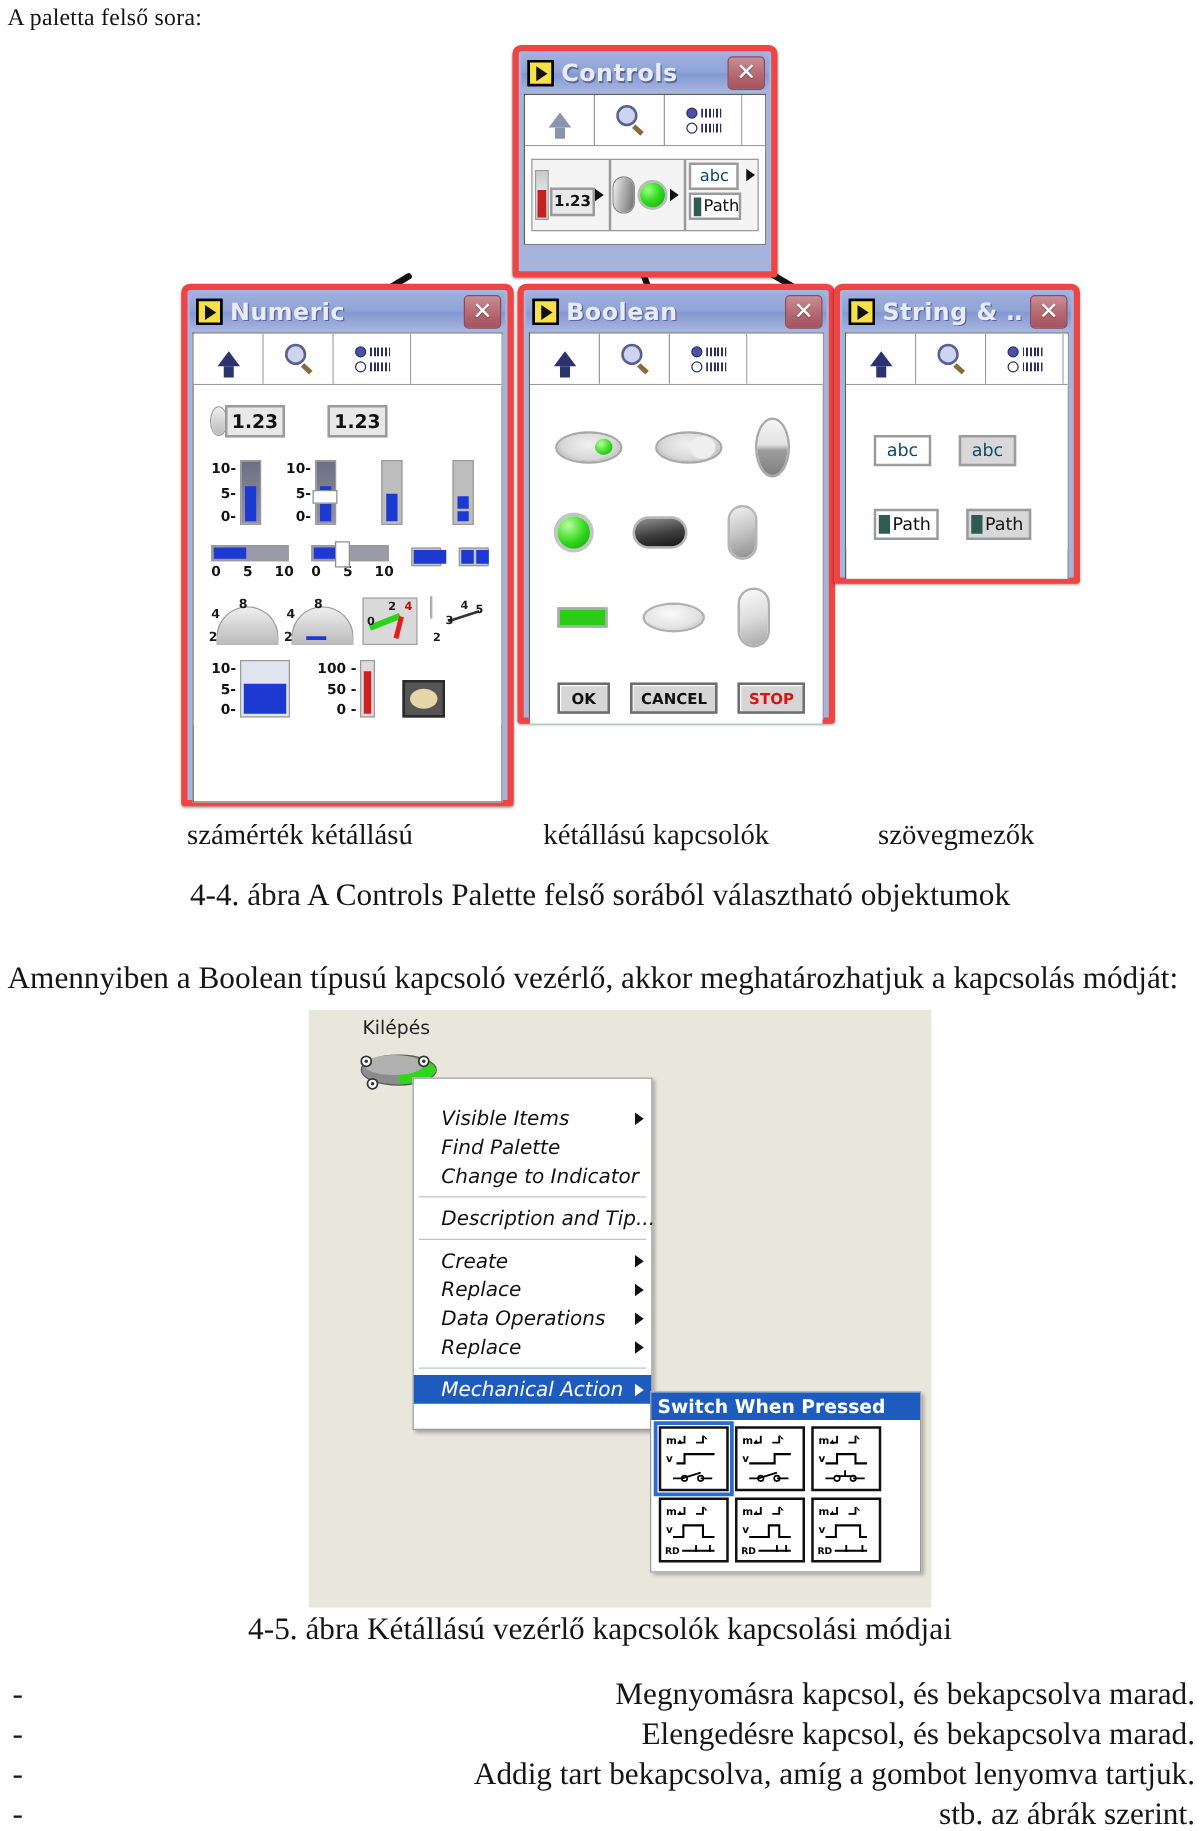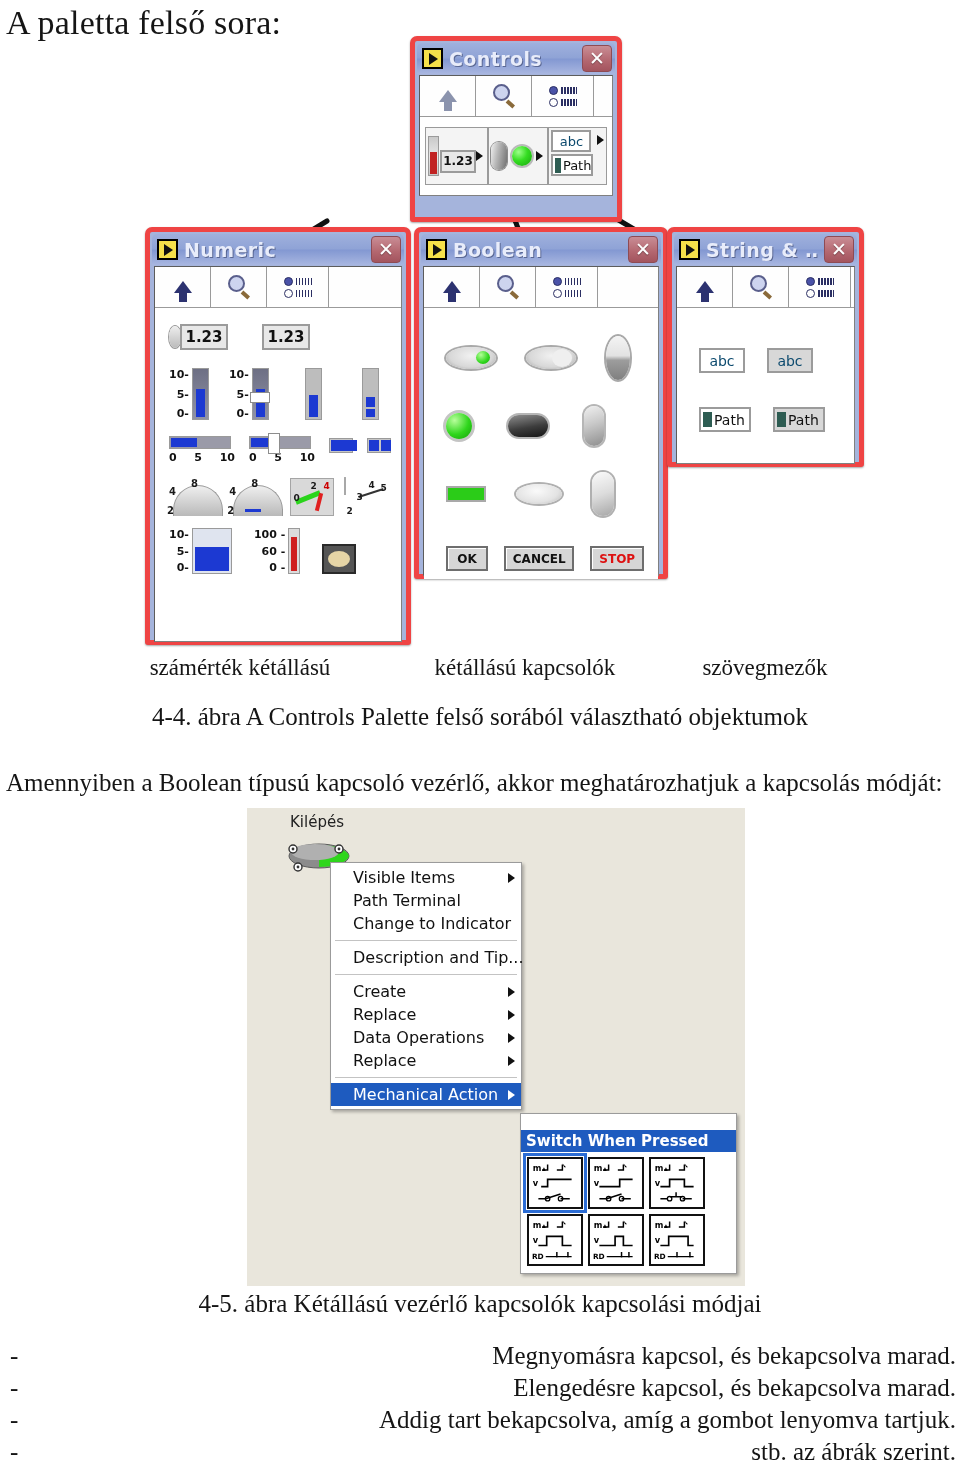--- a/index.html
+++ b/index.html
@@ -7,21 +7,21 @@
     width:960px;height:1465px;position:relative;
     background:#ffffff;
     font-family:"Liberation Serif", serif;
     color:#1a1a1a;
     overflow:hidden;
   }
   .abs{position:absolute;}
 
   
   .doc-text{font-family:"Liberation Serif", serif;color:#151515;}
-  #heading-top{left:6px;top:4px;font-size:34px;letter-spacing:.2px;}
+  #heading-top{left:6px;top:4px;font-size:19px;letter-spacing:.2px;}
   #paragraph-intro{left:6px;top:769px;font-size:25px;white-space:nowrap;}
 
   .caption-row{left:0;top:655px;width:960px;text-align:center;font-size:23px;}
   .caption-row span{display:inline-block;}
   #label-numeric-cap{width:300px;}
   #label-boolean-cap{width:270px;}
   #label-string-cap{width:210px;}
 
   #figure-caption-44{left:0;top:703px;width:960px;text-align:center;font-size:25px;}
   #figure-caption-45{left:0;top:1290px;width:960px;text-align:center;font-size:25px;}
@@ -234,35 +234,35 @@
   }
   #boolean-ctl-label{
     left:290px;top:813px;font-family:"DejaVu Sans",sans-serif;font-size:15px;color:#222;
   }
   #boolean-ctl-glyph{left:285px;top:840px;width:72px;height:34px;}
 
   .ctxmenu{
     position:absolute;background:#fff;border:1px solid #9b9b9b;
     box-shadow:2px 2px 3px rgba(0,0,0,.28);
     font-family:"DejaVu Sans",sans-serif;font-size:16px;color:#111;
-    padding:3px 0;box-sizing:border-box;
+    padding:20px 0;box-sizing:border-box;font-style:italic;
   }
   #context-menu{left:330px;top:862px;width:192px;}
   .ctx-item{height:23px;display:flex;align-items:center;padding:0 6px 0 22px;white-space:nowrap;cursor:pointer;}
   .ctx-item .arw{margin-left:auto;width:0;height:0;
     border-left:7px solid #111;border-top:5px solid transparent;border-bottom:5px solid transparent;}
   .ctx-sep{height:1px;background:#c3c3c3;margin:5px 4px;}
   .ctx-item.selected{background:#1e5bbf;color:#fff;}
   .ctx-item.selected .arw{border-left-color:#fff;}
 
   #mechanical-submenu{
     left:520px;top:1113px;width:217px;
     background:#fff;border:1px solid #9b9b9b;
     box-shadow:2px 2px 3px rgba(0,0,0,.28);
-    padding:16px 0 7px 0;box-sizing:border-box;position:absolute;
+    padding:0 0 7px 0;box-sizing:border-box;position:absolute;
   }
   #mechanical-submenu .sub-title{
     background:#1e5bbf;color:#fff;font-family:"DejaVu Sans",sans-serif;
     font-size:15px;font-weight:bold;padding:2px 5px;white-space:nowrap;
   }
   .ma-grid{display:flex;flex-wrap:wrap;padding:5px 0 0 6px;gap:5px;}
   .ma-cell{
     width:56px;height:52px;border:2px solid #111;background:#fff;
     position:relative;box-sizing:border-box;cursor:pointer;
   }
@@ -476,21 +476,21 @@
             <span>5-</span>
             <span>0-</span>
           </span>
           <span class="n-tank">
               <span class="fill"></span>
             </span>
         </span>
         <span style="display:flex;gap:3px;align-items:flex-start;">
           <span class="n-ticks" style="height:46px;">
             <span>100 -</span>
-            <span>60 -</span>
+            <span>50 -</span>
             <span>0 -</span>
           </span>
           <span class="n-therm2">
               <span class="fill"></span>
             </span>
         </span>
         <span class="n-colorbox">
           <span class="n-palette-dot"></span>
         </span>
       </div>
@@ -631,21 +631,21 @@
   <circle cx="13" cy="27" r="4" fill="#fff" stroke="#333" stroke-width="1.4"></circle>
   <circle cx="13" cy="27" r="1.4" fill="#333"></circle>
 </svg>
 
 <div class="ctxmenu" id="context-menu">
   <div class="ctx-item">
     <span>Visible Items</span>
       <span class="arw"></span>
     </div>
   <div class="ctx-item">
-    <span>Path Terminal</span>
+    <span>Find Palette</span>
     </div>
   <div class="ctx-item">
     <span>Change to Indicator</span>
     </div>
   <div class="ctx-sep"></div>
   <div class="ctx-item">
     <span>Description and Tip...</span>
     </div>
   <div class="ctx-sep"></div>
   <div class="ctx-item">

